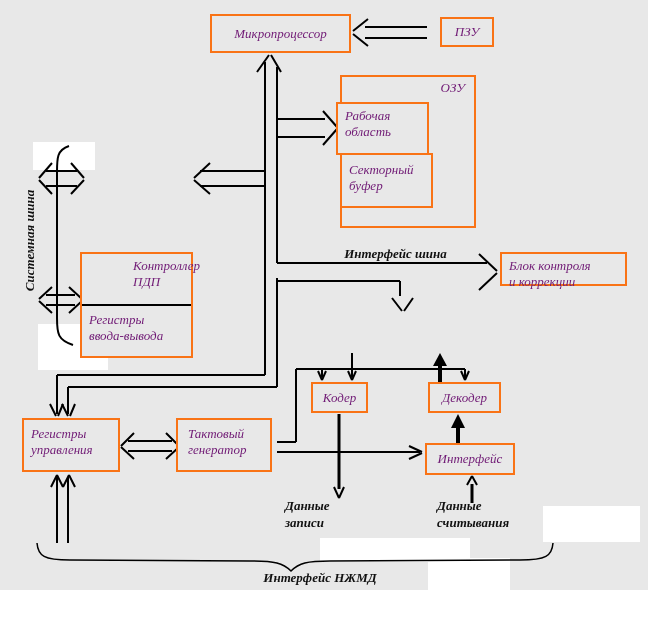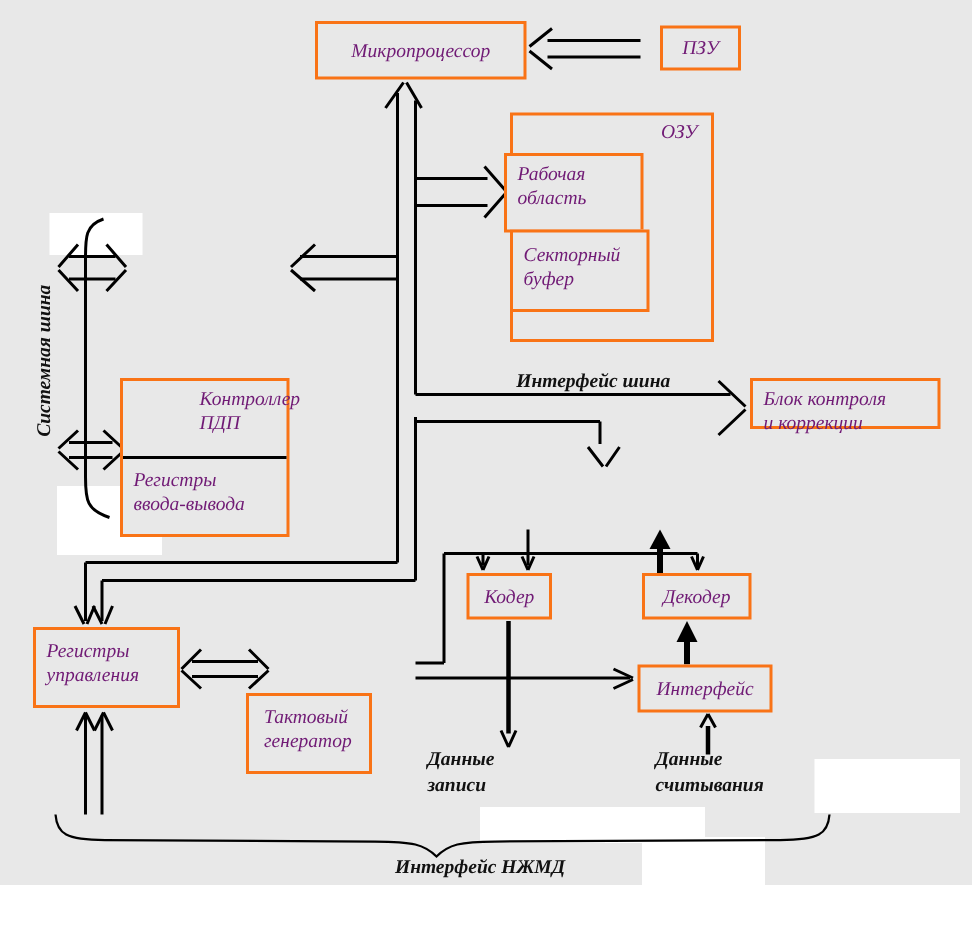--- a/index.html
+++ b/index.html
@@ -180,21 +180,21 @@
     <span>Кодер</span>
   </div>
   <div class="box center" style="left:428px;top:382px;width:73px;height:31px;">
     <span>Декодер</span>
   </div>
 
   <div class="box" style="left:22px;top:418px;width:98px;height:54px;">
     <div class="pad" style="padding-top:6px;">Регистры
 управления</div>
   </div>
-  <div class="box" style="left:164px;top:418px;width:84px;height:54px;margin-top:44px;">
+  <div class="box" style="left:176px;top:418px;width:96px;height:54px;">
     <div class="pad" style="padding-top:6px;padding-left:10px;">Тактовый
 генератор</div>
   </div>
   <div class="box center" style="left:425px;top:443px;width:90px;height:32px;">
     <span>Интерфейс</span>
   </div>
 
   <div class="lbl" id="sysbus">Системная шина</div>
   <div class="lbl" style="left:333px;top:245px;width:125px;text-align:center;">Интерфейс шина</div>
   <div class="lbl" style="left:285px;top:497px;">Данные

